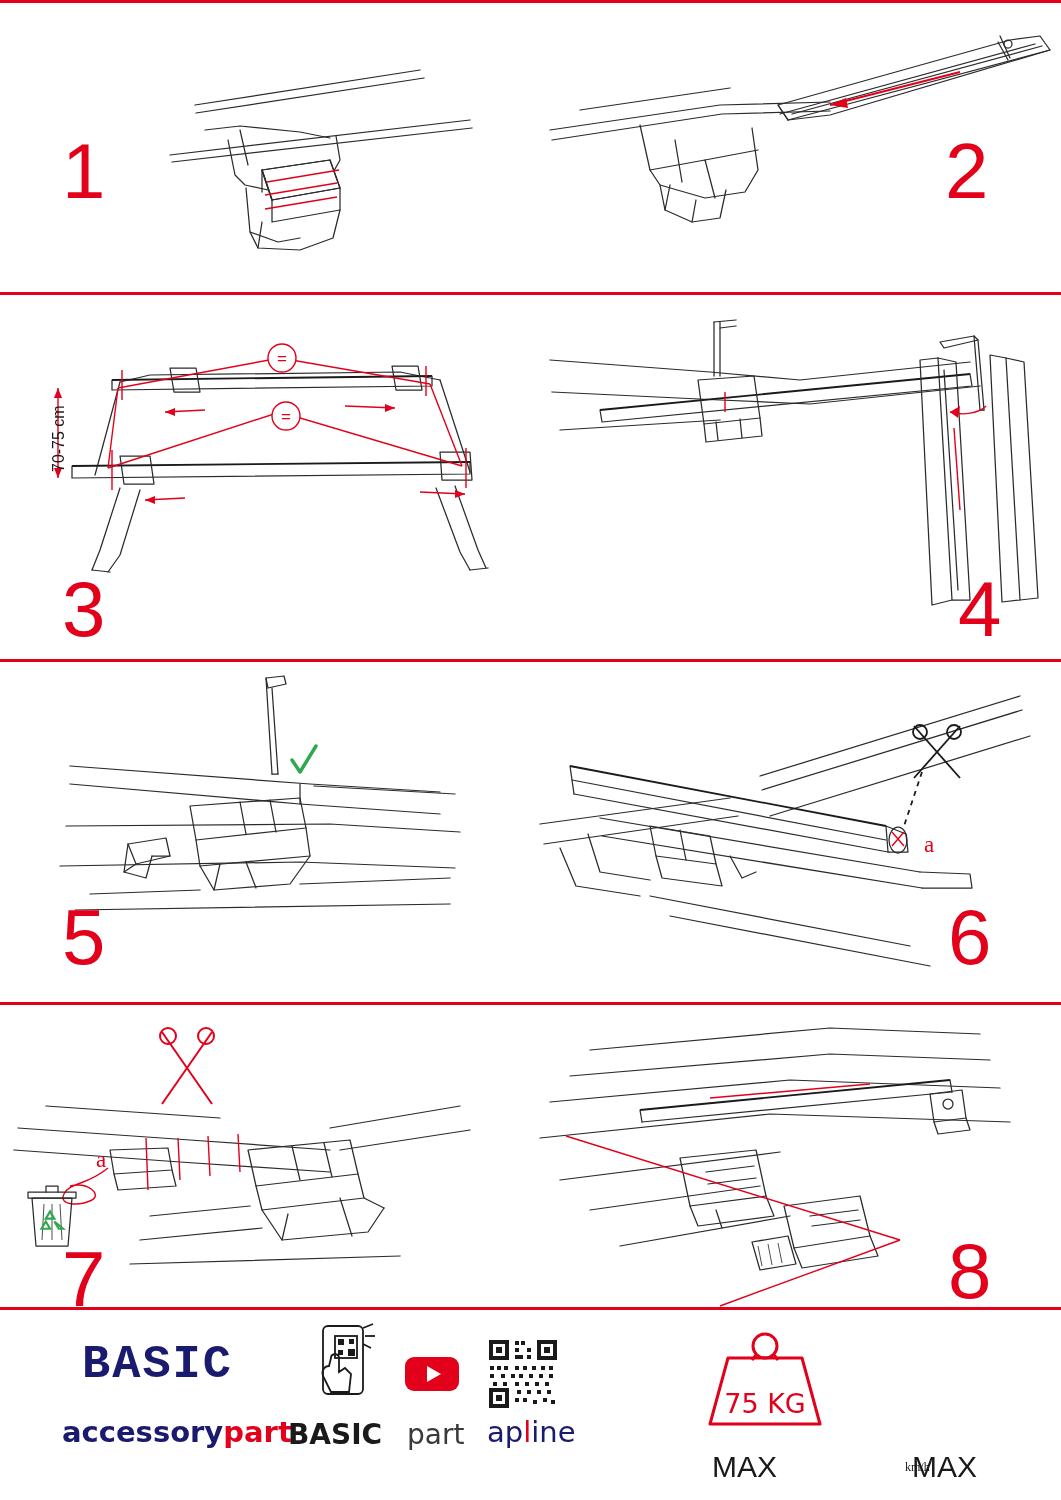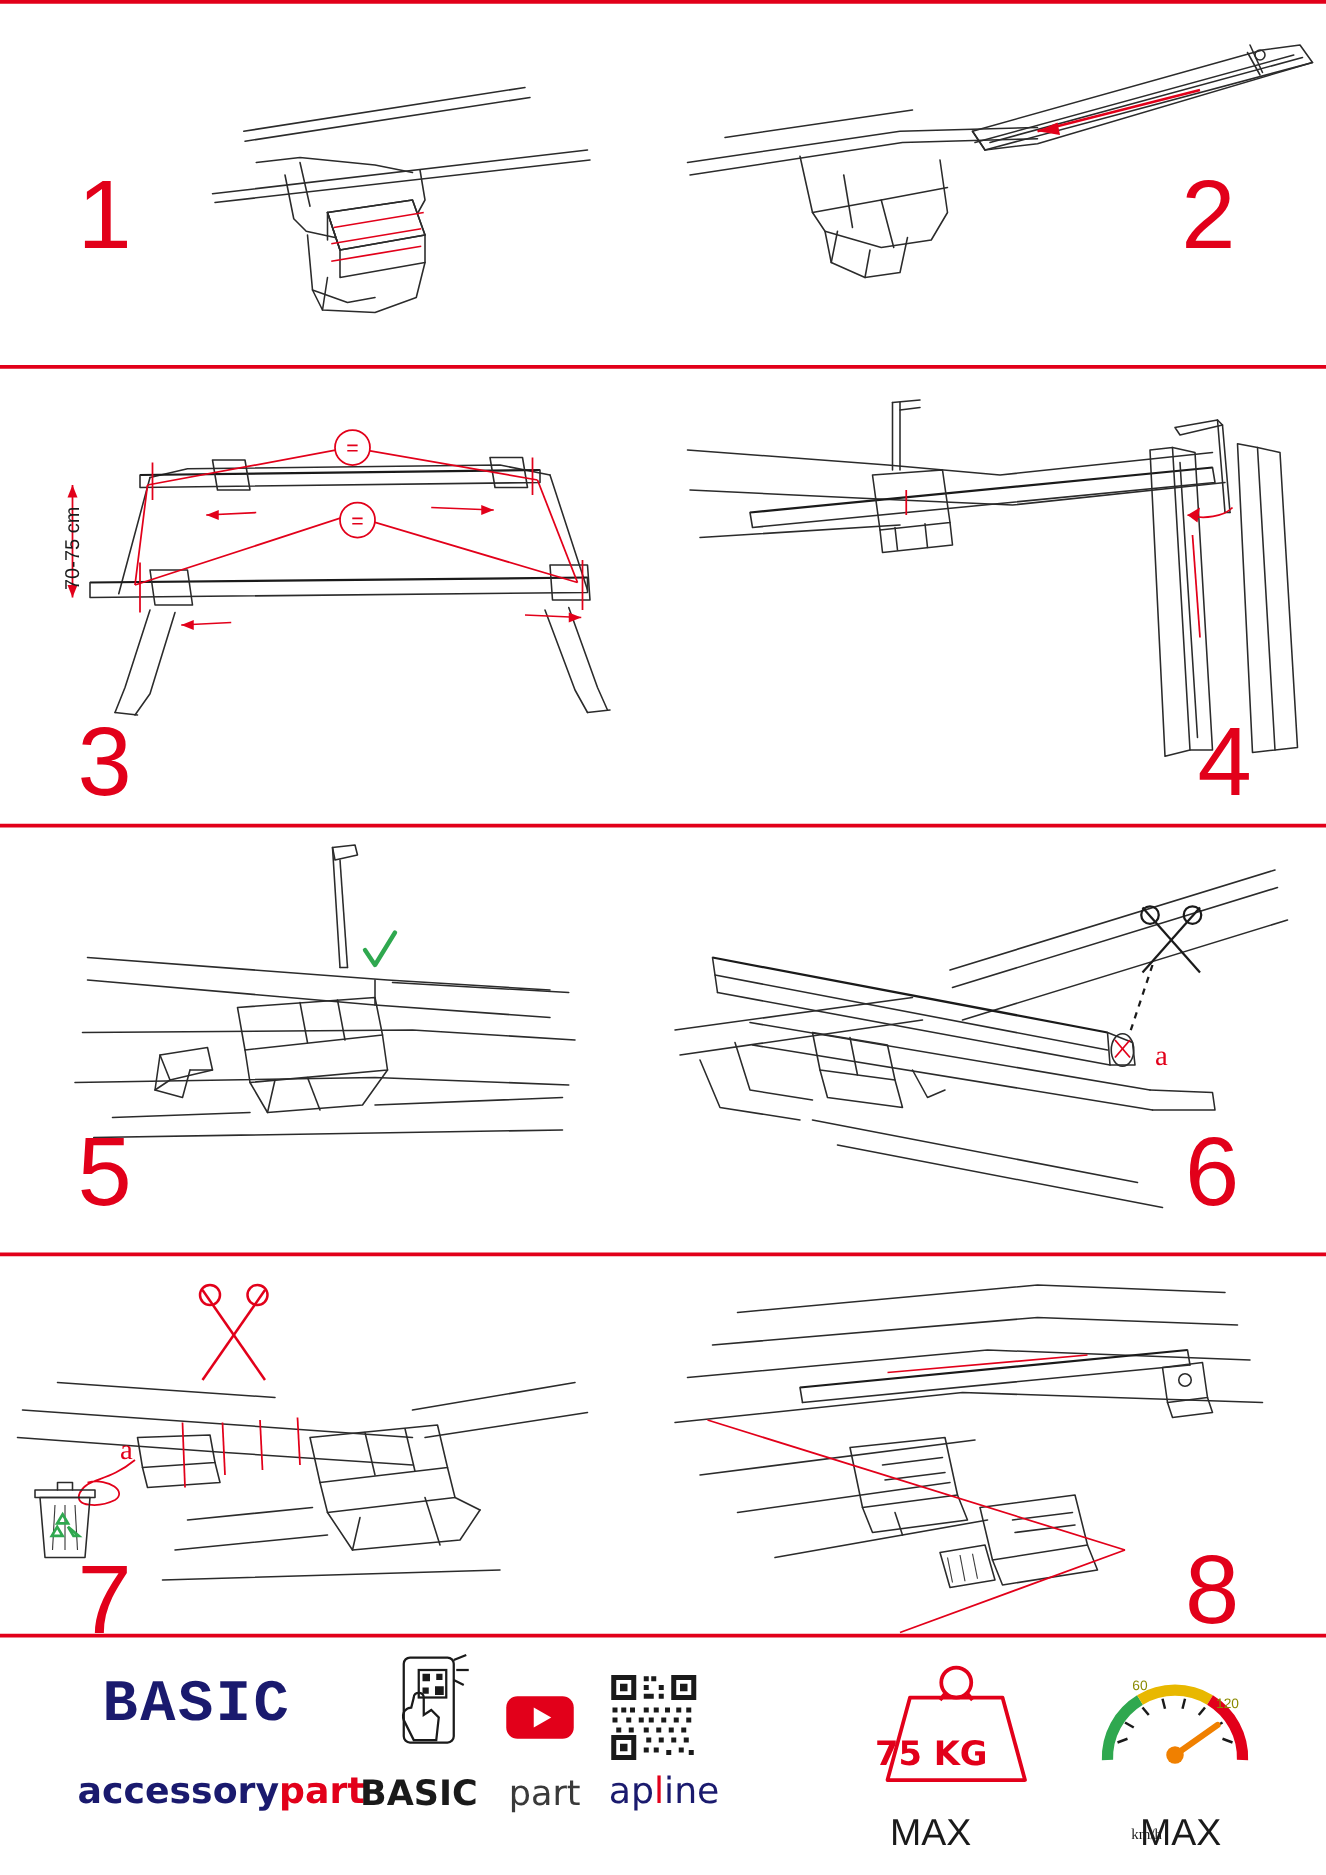--- a/index.html
+++ b/index.html
@@ -92,24 +92,24 @@
     font-family: "DejaVu Sans", sans-serif;
     font-size: 29px;
     color: #1a1a6e;
     text-align: center;
   }
   .brand-apline .l { color: #e2001a; }
   .weight-label {
     position: absolute;
     left: 700px; top: 78px;
     width: 130px;
-    text-align: left;
+    text-align: center;
     color: #e2001a;
     font-family: "DejaVu Sans", sans-serif;
-    font-weight: bold;
+    font-weight: normal;
     font-size: 27px;
   }
   .max-txt {
     position: absolute;
     font-size: 30px;
     color: #1a1a1a;
     font-family: "Liberation Sans", sans-serif;
   }
   .kmh {
     position: absolute;
@@ -566,38 +566,17 @@
     <div class="svgwrap" style="left:690px;top:14px">
       <svg width="150" height="110" viewBox="0 0 150 110">
         <path d="M38 34 L112 34 L130 100 L20 100 Z" fill="none" stroke="#e2001a" stroke-width="3" stroke-linejoin="round"></path>
         <circle cx="75" cy="22" r="12" fill="none" stroke="#e2001a" stroke-width="3"></circle>
         <path d="M66 31 L62 36 M84 31 L88 36" stroke="#e2001a" stroke-width="3" fill="none"></path>
       </svg>
     </div>
     <div class="weight-label">75 KG</div>
     <div class="max-txt" style="left:712px;top:140px">MAX</div>
 
-    <div class="svgwrap" style="left:870px;top:12px">
-      <svg width="140" height="120" viewBox="0 0 140 120">
-        <path d="M16 86 A54 54 0 0 1 42 38" fill="none" stroke="#2fa84f" stroke-width="9"></path>
-        <path d="M42 38 A54 54 0 0 1 98 38" fill="none" stroke="#e8b800" stroke-width="9"></path>
-        <path d="M98 38 A54 54 0 0 1 124 86" fill="none" stroke="#e2001a" stroke-width="9"></path>
-        <g stroke="#1a1a1a" stroke-width="2">
-          <path d="M24 72 L32 69"></path>
-            <path d="M30 56 L37 60"></path>
-            <path d="M44 44 L49 50"></path>
-          <path d="M60 37 L62 45"></path>
-            <path d="M78 37 L76 45"></path>
-            <path d="M94 44 L89 50"></path>
-          <path d="M108 56 L101 60"></path>
-            <path d="M116 72 L108 69"></path>
-        </g>
-        <text class="speed-n" x="42" y="30" text-anchor="middle" font-family="Liberation Sans, sans-serif">60</text>
-        <text class="speed-n" x="112" y="44" text-anchor="middle" font-family="Liberation Sans, sans-serif">120</text>
-        <path d="M70 82 L104 58" stroke="#f08000" stroke-width="5" stroke-linecap="round"></path>
-        <circle cx="70" cy="82" r="7" fill="#f08000"></circle>
-      </svg>
-    </div>
     <div class="kmh">km/h</div>
     <div class="max-txt" style="left:912px;top:140px">MAX</div>
   </div>
 
 </div>
 
 </body></html>

